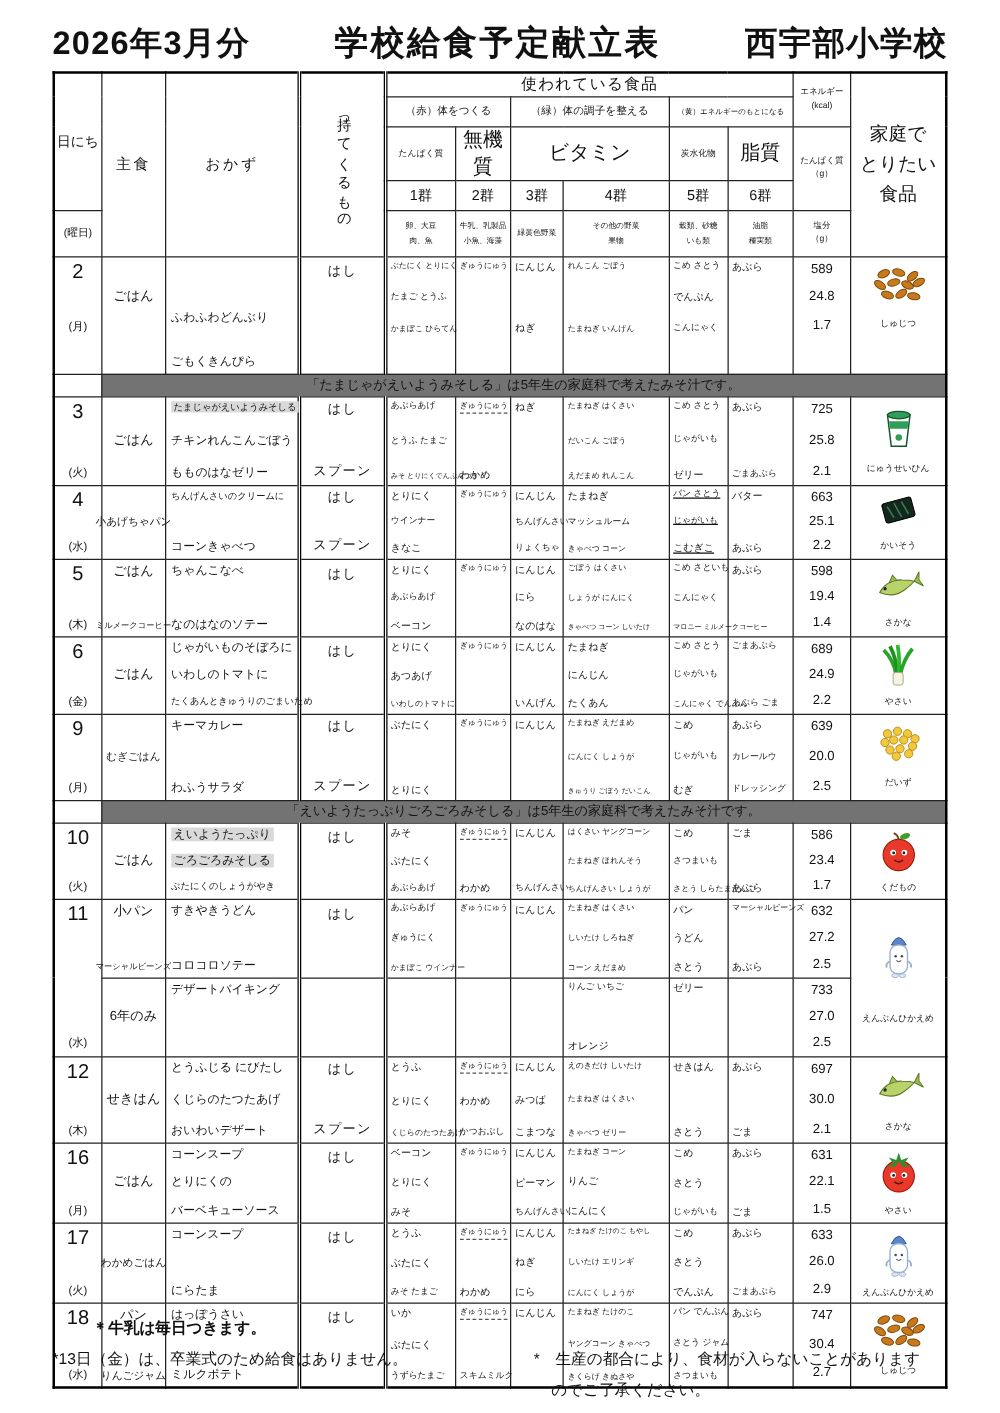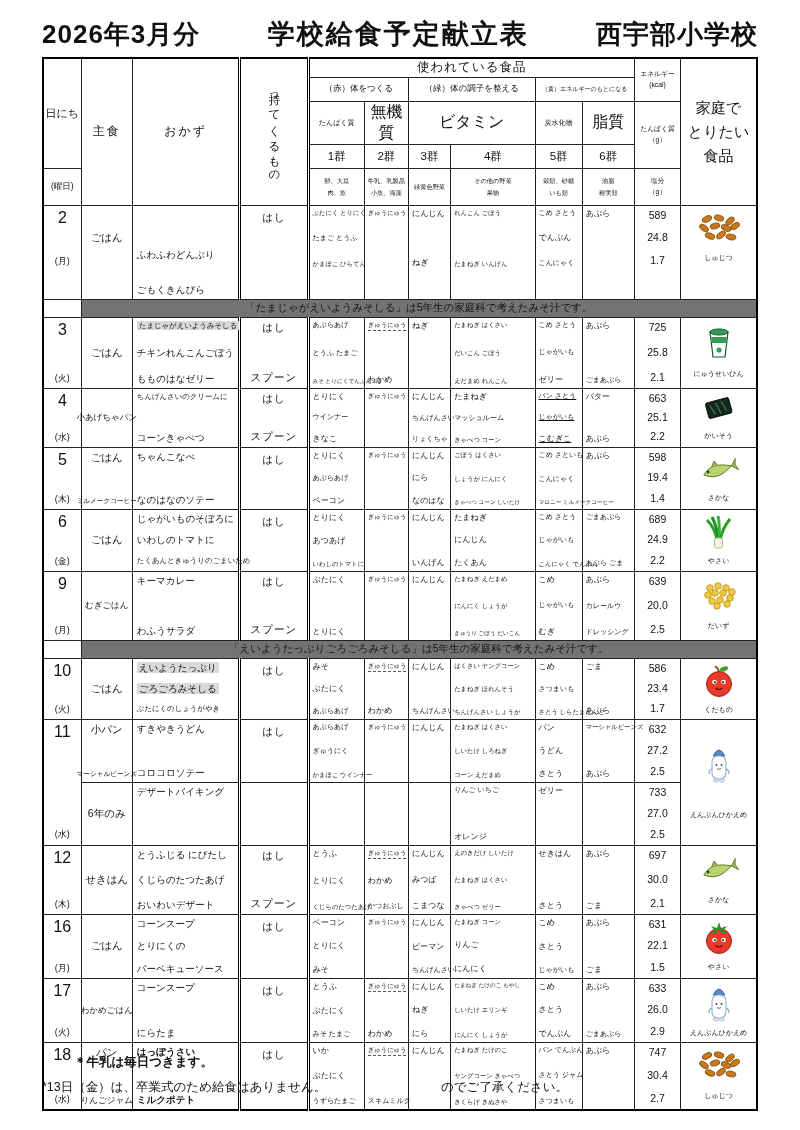--- a/index.html
+++ b/index.html
@@ -1140,21 +1140,21 @@
               <div class="d-wd">(水)</div>
             </div>
           </td>
           <td class="c-staple">
             <div class="cw spread center" style="height: 66px;">
               <div class="ln st-ln ">パン</div>
               <div class="ln st-ln s-sm">りんごジャム</div>
             </div>
           </td>
           <td class="c-okazu">
-            <div class="cw spread left" style="height: 66px; font-weight: bold;">
+            <div class="cw spread left" style="height: 66px;">
               <div class="ln ok-ln ">はっぽうさい</div>
               <div class="ln ok-ln "></div>
               <div class="ln ok-ln ">ミルクポテト</div>
             </div>
           </td>
           <td class="c-bring">
             <div class="cw centerTop" style="height: 66px;">
               <div class="ln br-ln">はし</div>
             </div>
           </td>
@@ -1224,18 +1224,19 @@
   </table>
 
   <div class="footnotes">
     <div class="fn-grid">
       <div>
         <div class="fn-line fn-bold">＊牛乳は毎日つきます。</div>
         <div class="fn-line">*13日（金）は、卒業式のため給食はありません。</div>
       </div>
       <div>
         <div class="fn-right-sp"></div>
+        <div class="fn-line">*　生産の都合により、食材が入らないことがあります</div>
         <div class="fn-line fn-indent">のでご了承ください。</div>
       </div>
     </div>
   </div>
 
 </div>
 
 </body></html>

